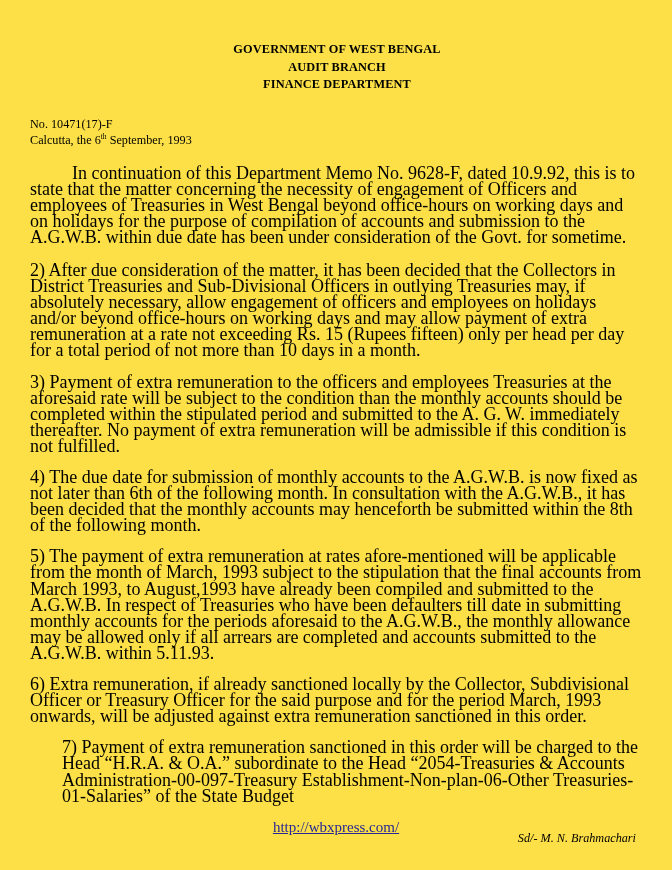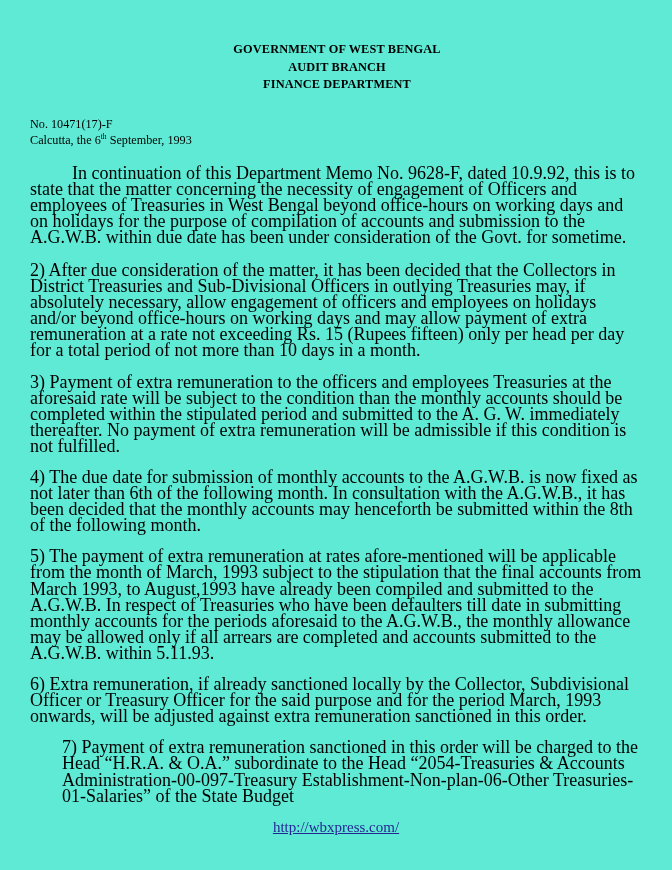--- a/index.html
+++ b/index.html
@@ -13,21 +13,21 @@
     height: 870px;
     font-family: "Liberation Serif", "DejaVu Serif", serif;
     color: #000000;
     -webkit-font-smoothing: antialiased;
   }
 
   .page {
     position: relative;
     width: 672px;
     height: 870px;
-    background: #5eead4;
+    background: #fde047;
     box-sizing: border-box;
     padding: 36px 28px 0 30px;
   }
 
   
   .doc-header {
     text-align: center;
     font-weight: bold;
     font-size: 12.3px;
     letter-spacing: 0.15px;
@@ -120,19 +120,20 @@
     <p class="para first">In continuation of this Department Memo No. 9628-F, dated 10.9.92, this is to state that the matter concerning the necessity of engagement of Officers and employees of Treasuries in West Bengal beyond office-hours on working days and on holidays for the purpose of compilation of accounts and submission to the A.G.W.B. within due date has been under consideration of the Govt. for sometime.</p>
     <p class="para">2) After due consideration of the matter, it has been decided that the Collectors in District Treasuries and Sub-Divisional Officers in outlying Treasuries may, if absolutely necessary, allow engagement of officers and employees on holidays and/or beyond office-hours on working days and may allow payment of extra remuneration at a rate not exceeding Rs. 15 (Rupees fifteen) only per head per day for a total period of not more than 10 days in a month.</p>
     <p class="para">3) Payment of extra remuneration to the officers and employees Treasuries at the aforesaid rate will be subject to the condition than the monthly accounts should be completed within the stipulated period and submitted to the A. G. W. immediately thereafter. No payment of extra remuneration will be admissible if this condition is not fulfilled.</p>
     <p class="para">4) The due date for submission of monthly accounts to the A.G.W.B. is now fixed as not later than 6th of the following month. In consultation with the A.G.W.B., it has been decided that the monthly accounts may henceforth be submitted within the 8th of the following month.</p>
     <p class="para">5) The payment of extra remuneration at rates afore-mentioned will be applicable from the month of March, 1993 subject to the stipulation that the final accounts from March 1993, to August,1993 have already been compiled and submitted to the A.G.W.B. In respect of Treasuries who have been defaulters till date in submitting monthly accounts for the periods aforesaid to the A.G.W.B., the monthly allowance may be allowed only if all arrears are completed and accounts submitted to the A.G.W.B. within 5.11.93.</p>
     <p class="para">6) Extra remuneration, if already sanctioned locally by the Collector, Subdivisional Officer or Treasury Officer for the said purpose and for the period March, 1993 onwards, will be adjusted against extra remuneration sanctioned in this order.</p>
     <p class="para">7) Payment of extra remuneration sanctioned in this order will be charged to the Head “H.R.A. &amp; O.A.” subordinate to the Head “2054-Treasuries &amp; Accounts Administration-00-097-Treasury Establishment-Non-plan-06-Other Treasuries-01-Salaries” of the State Budget</p>
   </div>
 
   <div class="sign-block">
+    <div class="sign-name">Sd/- M. N. Brahmachari</div>
   </div>
 
   <div class="footer-link-wrap">
     <a class="footer-link" href="#" style="color: rgb(38, 38, 149);">http://wbxpress.com/</a>
   </div>
 
 </div>
 
 </body></html>

